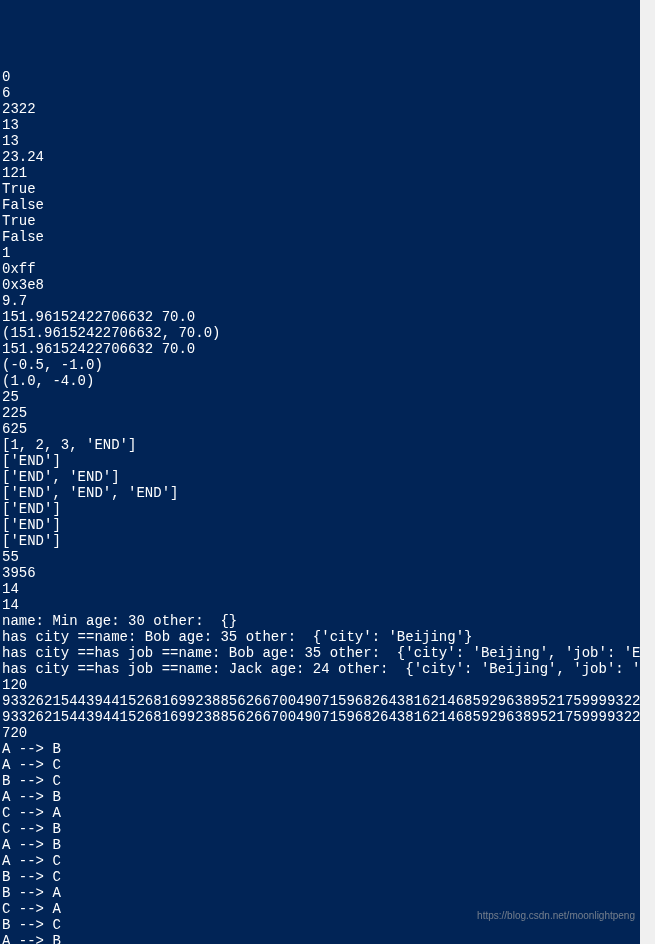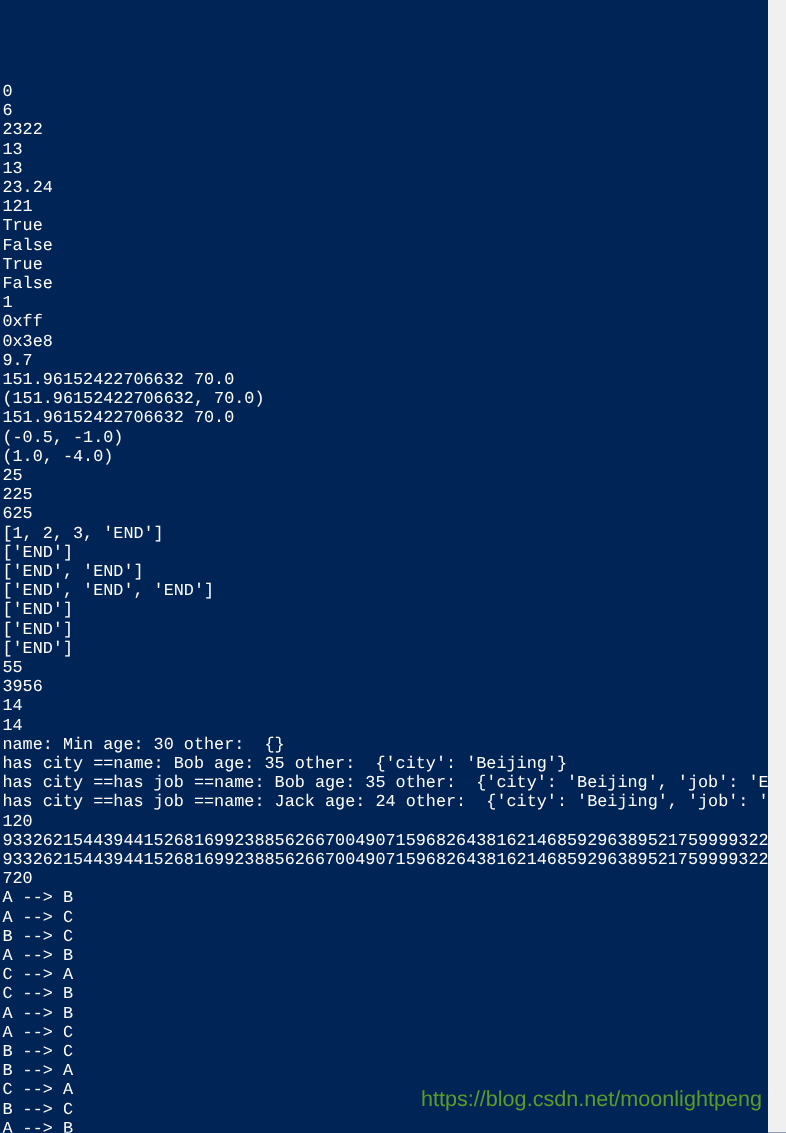--- a/index.html
+++ b/index.html
@@ -27,24 +27,24 @@
       right: 0;
       top: 0;
       width: 15px;
       height: 944px;
       background-color: #f0f0f0;
     }
     .watermark {
       position: absolute;
       right: 20px;
       bottom: 20px;
-      color: #84cc16;
+      color: #a3a3a3;
       opacity: 0.7;
       font-family: Arial, sans-serif;
-      font-size: 18px;
+      font-size: 10px;
       z-index: 10;
     }
   </style>
 </head>
 <body>
 
 
 
 <div class="console-output" id="console-container"><div class="line">0</div><div class="line">6</div><div class="line">2322</div><div class="line">13</div><div class="line">13</div><div class="line">23.24</div><div class="line">121</div><div class="line">True</div><div class="line">False</div><div class="line">True</div><div class="line">False</div><div class="line">1</div><div class="line">0xff</div><div class="line">0x3e8</div><div class="line">9.7</div><div class="line">151.96152422706632 70.0</div><div class="line">(151.96152422706632, 70.0)</div><div class="line">151.96152422706632 70.0</div><div class="line">(-0.5, -1.0)</div><div class="line">(1.0, -4.0)</div><div class="line">25</div><div class="line">225</div><div class="line">625</div><div class="line">[1, 2, 3, 'END']</div><div class="line">['END']</div><div class="line">['END', 'END']</div><div class="line">['END', 'END', 'END']</div><div class="line">['END']</div><div class="line">['END']</div><div class="line">['END']</div><div class="line">55</div><div class="line">3956</div><div class="line">14</div><div class="line">14</div><div class="line">name: Min age: 30 other:  {}</div><div class="line">has city ==name: Bob age: 35 other:  {'city': 'Beijing'}</div><div class="line">has city ==has job ==name: Bob age: 35 other:  {'city': 'Beijing', 'job': 'Ern'}</div><div class="line">has city ==has job ==name: Jack age: 24 other:  {'city': 'Beijing', 'job': 'Eng'}</div><div class="line">120</div><div class="line">93326215443944152681699238856266700490715968264381621468592963895217599993229915608941463976156518286253697920827223758251185210916864000000000000000000000000</div><div class="line">93326215443944152681699238856266700490715968264381621468592963895217599993229915608941463976156518286253697920827223758251185210916864000000000000000000000000</div><div class="line">720</div><div class="line">A --&gt; B</div><div class="line">A --&gt; C</div><div class="line">B --&gt; C</div><div class="line">A --&gt; B</div><div class="line">C --&gt; A</div><div class="line">C --&gt; B</div><div class="line">A --&gt; B</div><div class="line">A --&gt; C</div><div class="line">B --&gt; C</div><div class="line">B --&gt; A</div><div class="line">C --&gt; A</div><div class="line">B --&gt; C</div><div class="line">A --&gt; B</div></div>
 

